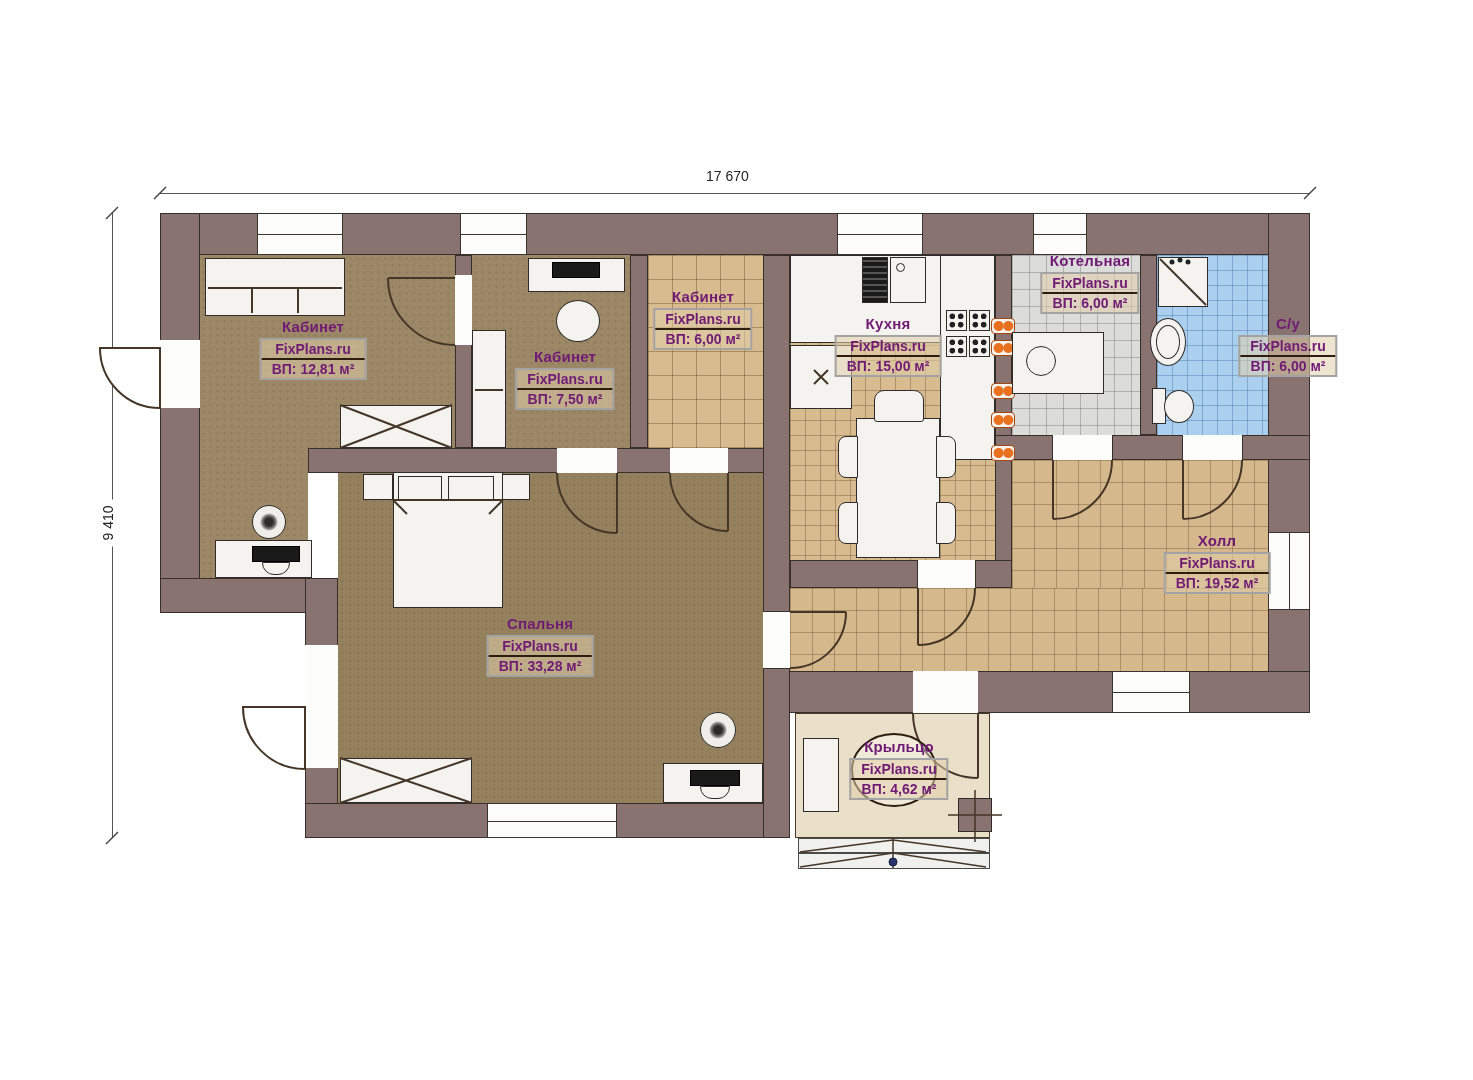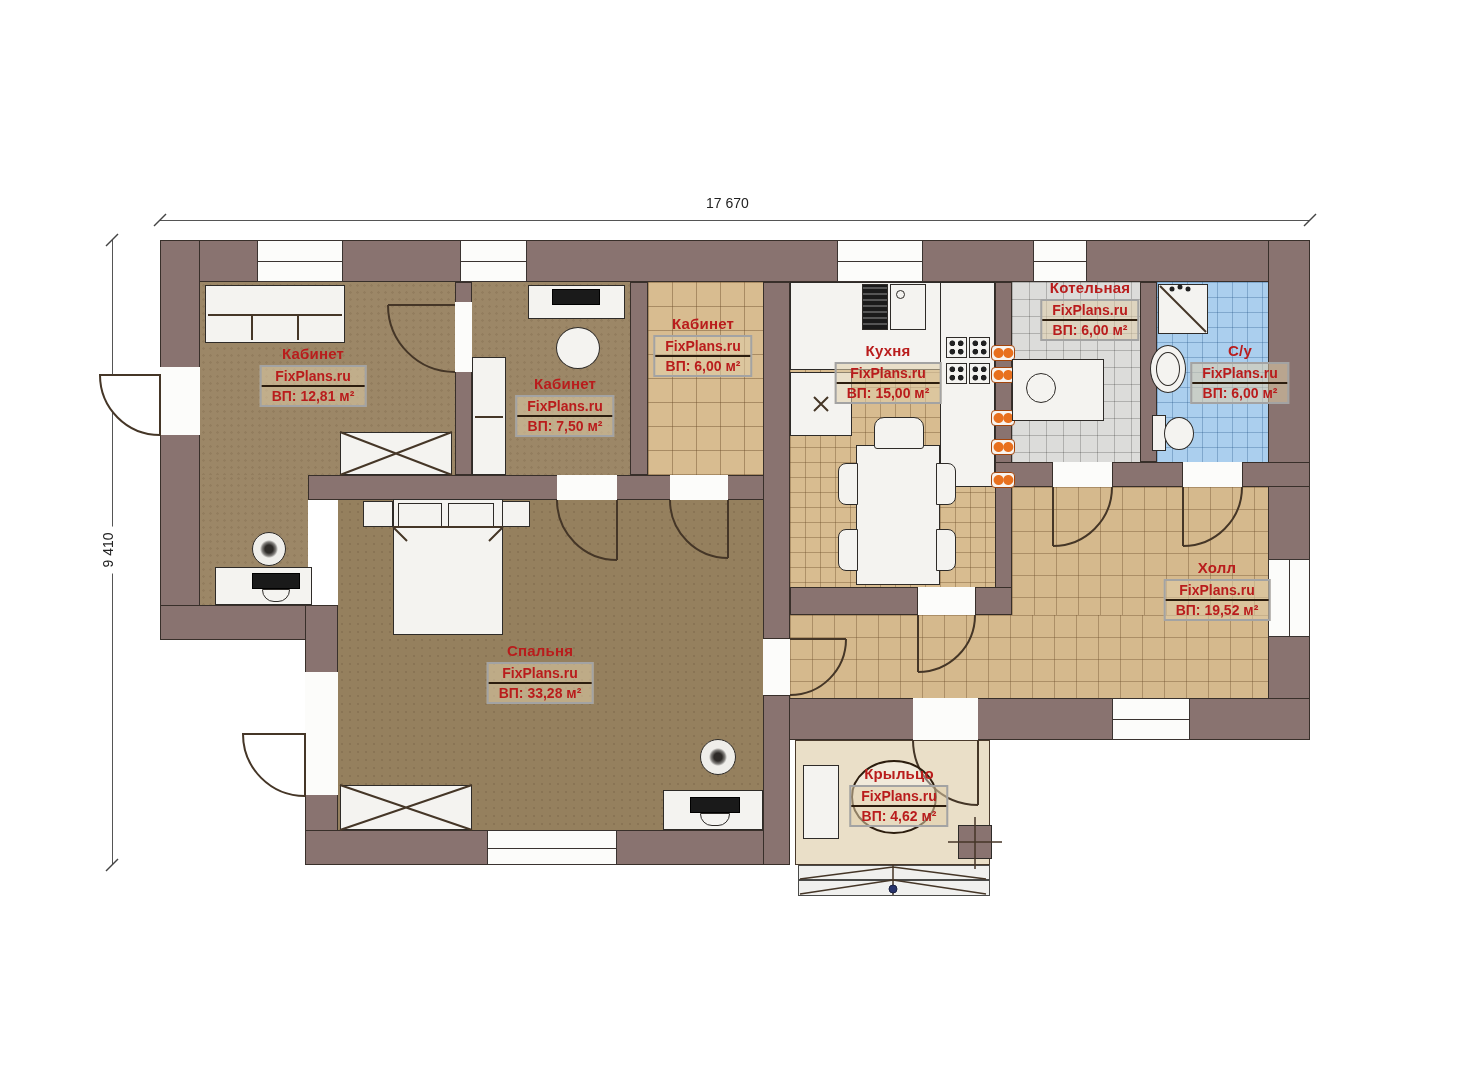--- a/index.html
+++ b/index.html
@@ -1,16 +1,16 @@
 <!DOCTYPE html>
 <html><head>
 <meta charset="utf-8">
 <style>
   html,body{margin:0;padding:0;background:#ffffff;font-family:"Liberation Sans",sans-serif;}
-  .plan{position:relative;width:1473px;height:992px;background:#ffffff;overflow:hidden;margin-top:27px;}
+  .plan{position:relative;width:1473px;height:992px;background:#ffffff;overflow:hidden;}
   
   .wall{position:absolute;box-sizing:border-box;background:#897370;border:1.5px solid #382f2a;z-index:2;}
   
   .floor{position:absolute;box-sizing:border-box;z-index:1;}
   .f-office{background:#9c8767;background-image:radial-gradient(rgba(60,40,20,0.10) 1px,transparent 1.5px);background-size:7px 7px;}
   .f-bedroom{background:#95805e;background-image:radial-gradient(rgba(50,35,15,0.12) 1px,transparent 1.5px);background-size:8px 8px;}
   .f-tan24{background:#d8bc90;background-image:linear-gradient(rgba(110,80,45,0.45) 1px,transparent 1px),linear-gradient(90deg,rgba(110,80,45,0.45) 1px,transparent 1px);background-size:24px 24px;}
   .f-tan14{background:#d8bc90;background-image:linear-gradient(rgba(110,80,45,0.40) 1px,transparent 1px),linear-gradient(90deg,rgba(110,80,45,0.40) 1px,transparent 1px);background-size:15px 15px;}
   .f-tan22{background:#d5b98d;background-image:linear-gradient(rgba(110,80,45,0.40) 1px,transparent 1px),linear-gradient(90deg,rgba(110,80,45,0.40) 1px,transparent 1px);background-size:22px 22px;}
   .f-gray{background:#dcdcda;background-image:linear-gradient(rgba(0,0,0,0.20) 1px,transparent 1px),linear-gradient(90deg,rgba(0,0,0,0.20) 1px,transparent 1px);background-size:17px 17px;}
@@ -26,21 +26,21 @@
   .blk{background:#1a1a1a;border-color:#000;}
   .round{border-radius:50%;}
   .seat{border-radius:0 0 12px 12px;}
   .chairtop{border-radius:10px 10px 3px 3px;}
   .plant{background:#efeeea;background-image:radial-gradient(circle at 50% 50%,#2e2b28 4px,rgba(46,43,40,0.55) 7px,transparent 9px);}
   .burner{background-image:radial-gradient(circle at 28% 28%,#222 2.5px,transparent 3.2px),radial-gradient(circle at 72% 28%,#222 2.5px,transparent 3.2px),radial-gradient(circle at 28% 72%,#222 2.5px,transparent 3.2px),radial-gradient(circle at 72% 72%,#222 2.5px,transparent 3.2px);}
   .knob{position:absolute;box-sizing:border-box;width:24px;height:16px;border-radius:4px;background:#f7f3ef;border:1px solid #a3450c;background-image:radial-gradient(circle at 30% 50%,#e8701e 4.5px,transparent 5.5px),radial-gradient(circle at 74% 50%,#e8701e 4.5px,transparent 5.5px);z-index:4;}
   .stove{background-image:repeating-linear-gradient(0deg,#1a1a1a 0 4px,#555 4px 6px);}
   .step{position:absolute;box-sizing:border-box;background:#f0f0ee;border:1.5px solid #4a4a48;z-index:2;}
   
-  .rlabel{position:absolute;transform:translateX(-50%);text-align:center;color:#b91c1c;z-index:7;white-space:nowrap;}
+  .rlabel{position:absolute;transform:translateX(-50%);text-align:center;color:#701a75;z-index:7;white-space:nowrap;}
   .rname{font-weight:bold;font-size:15px;letter-spacing:.2px;}
   .rbox{margin-top:3px;border:2px solid #a3a3a3;background:rgba(224,206,170,0.55);display:inline-block;}
   .rwm{font-size:14px;font-weight:bold;padding:1px 10px;border-bottom:2px solid #2c1d0e;}
   .rarea{font-size:14px;font-weight:bold;padding:1px 10px;}
   
   .dimline-h{position:absolute;border-top:1.2px solid #555;z-index:1;}
   .dimline-v{position:absolute;border-left:1.2px solid #555;z-index:1;}
   .dimtext{position:absolute;font-size:14px;color:#222;z-index:1;background:#fff;padding:0 6px;}
   svg.overlay{position:absolute;left:0;top:0;z-index:6;pointer-events:none;}
 </style>
@@ -235,21 +235,21 @@
       <div class="rarea">ВП: 15,00 м²</div>
     </div>
   </div>
   <div class="rlabel" style="left:1090px;top:252px;">
     <div class="rname">Котельная</div>
     <div class="rbox">
       <div class="rwm">FixPlans.ru</div>
       <div class="rarea">ВП: 6,00 м²</div>
     </div>
   </div>
-  <div class="rlabel" style="left:1240px;top:315px;">
+  <div class="rlabel" style="left:1288px;top:315px;">
     <div class="rname">С/у</div>
     <div class="rbox">
       <div class="rwm">FixPlans.ru</div>
       <div class="rarea">ВП: 6,00 м²</div>
     </div>
   </div>
   <div class="rlabel" style="left:1205px;top:532px;padding-left:24px;">
     <div class="rname">Холл</div>
     <div class="rbox">
       <div class="rwm">FixPlans.ru</div>

